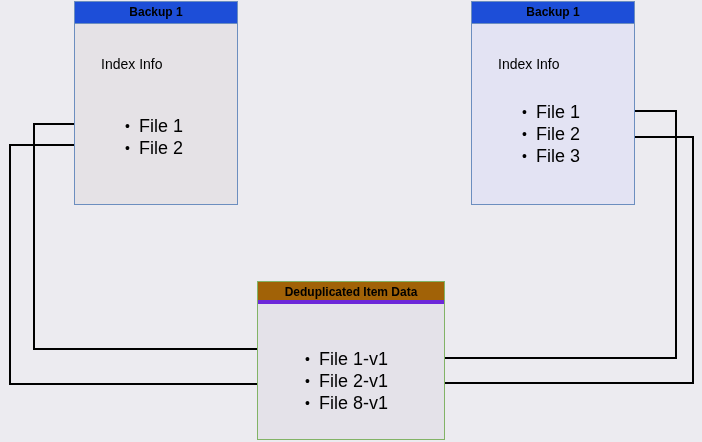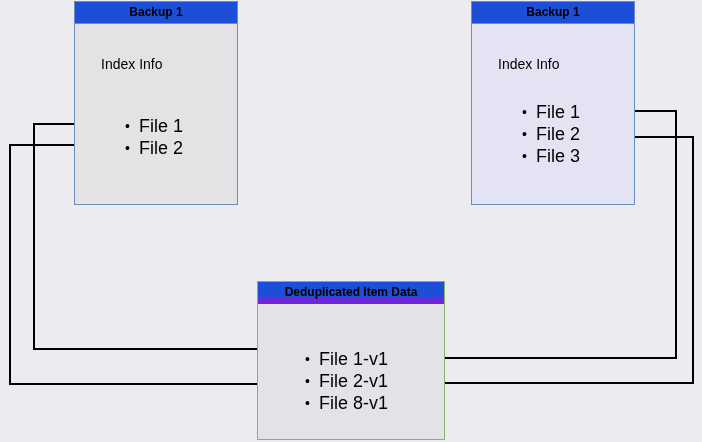--- a/index.html
+++ b/index.html
@@ -61,22 +61,22 @@
   #backup2 .node-body { background: #e3e3f3; }
   
   #dedup {
     left: 257px;
     top: 281px;
     width: 188px;
     height: 159px;
     border: 1px solid #82b366;
   }
   #dedup .node-header {
-    background: #1d4ed8;
-    border-bottom: 6px solid #6d28d9;
+    background: #a16207;
+    border-bottom: 4px solid #6d28d9;
   }
   #dedup .node-body { background: #e4e2e9; }
 
   .index-label {
     position: absolute;
     left: 26px;
     top: 32px;
     font-size: 14px;
     color: #000000;
     white-space: nowrap;

